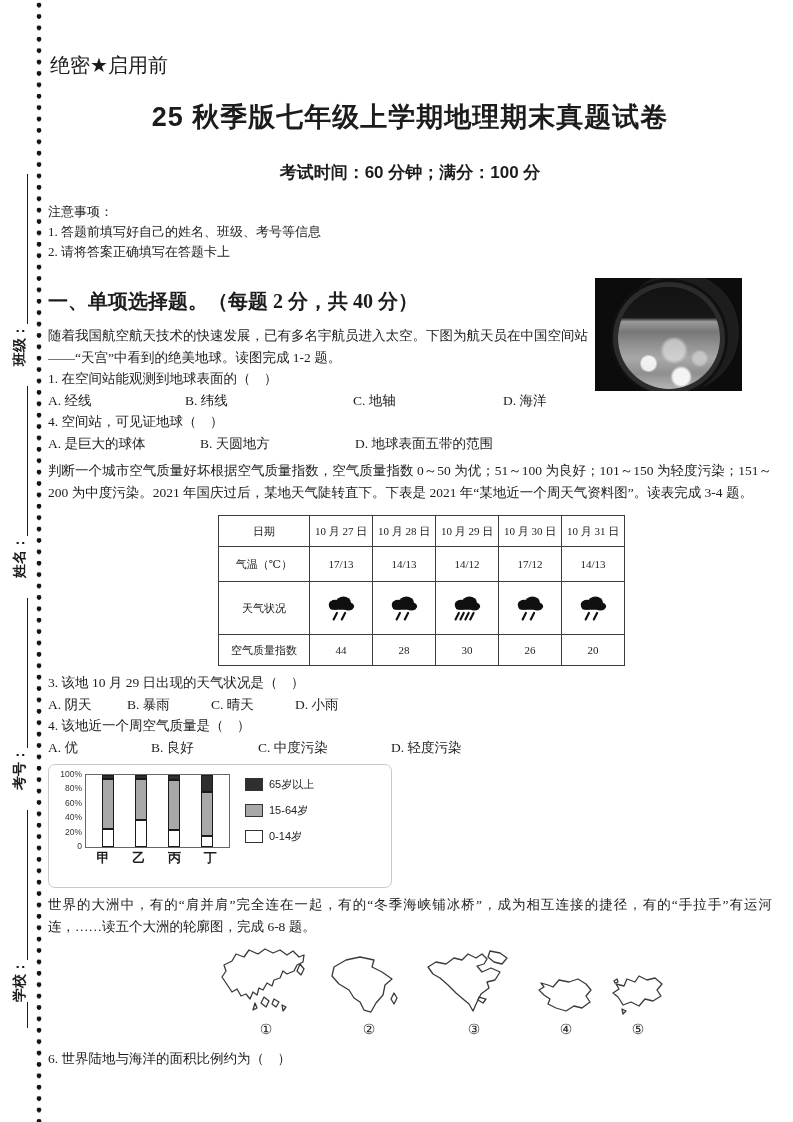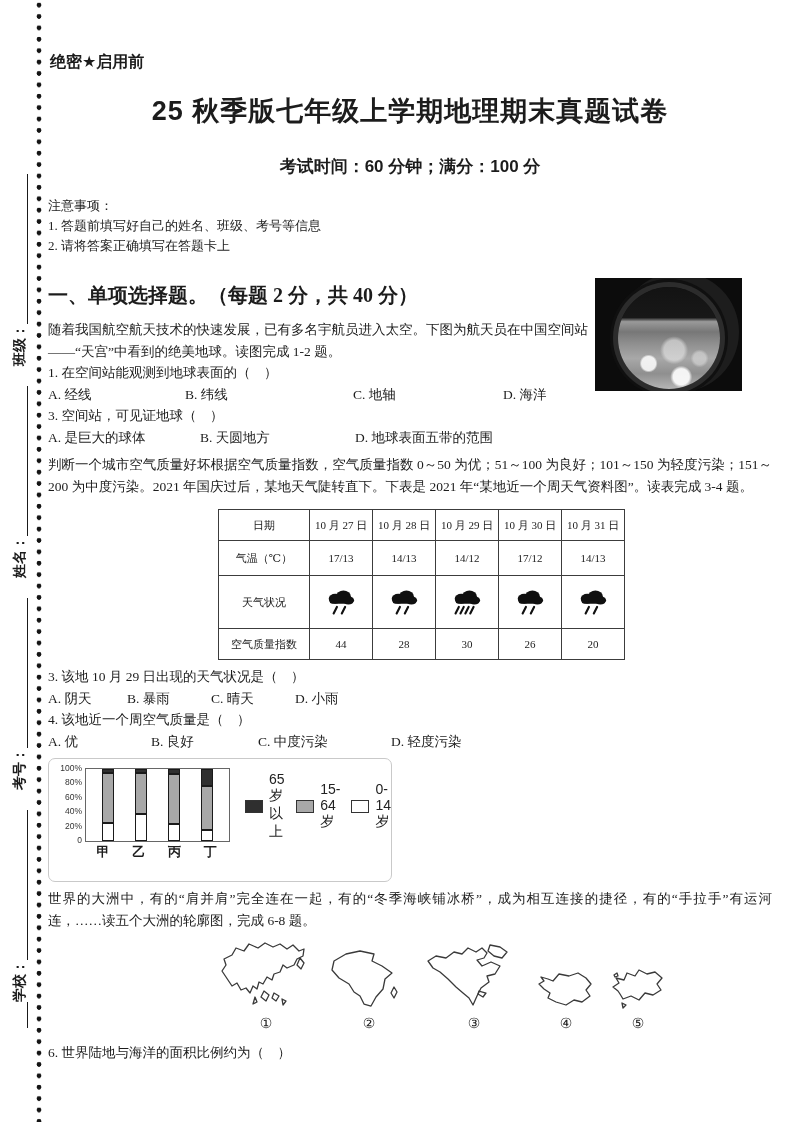--- a/index.html
+++ b/index.html
@@ -17,21 +17,21 @@
     display:flex;align-items:center;font-size:14px;font-weight:600;
     font-family:"Liberation Serif","DejaVu Serif",serif;}
   .mf-spacer{width:94px;flex:0 0 auto;}
   .mf-lead{width:26px;border-bottom:1.4px solid #1a1a1a;height:14px;flex:0 0 auto;}
   .mfield{display:flex;align-items:center;margin-right:20px;flex:0 0 auto;}
   .mfield .lbl{white-space:nowrap;}
   .mfield .line{display:inline-block;width:150px;height:14px;border-bottom:1.4px solid #1a1a1a;}
 
   .content{position:absolute;left:48px;top:44px;width:724px;}
 
-  .security{font-family:"Liberation Sans","DejaVu Sans",sans-serif;font-weight:700;font-size:16px;margin:8px 0 4px 2px;}
+  .security{font-family:"Liberation Sans","DejaVu Sans",sans-serif;font-weight:400;font-size:20px;margin:8px 0 4px 2px;}
   .title{font-family:"Liberation Sans","DejaVu Sans",sans-serif;font-weight:900;font-size:27px;
          text-align:center;margin:20px 0 0 0;letter-spacing:1px;}
   .exam-info{font-family:"Liberation Sans","DejaVu Sans",sans-serif;font-weight:700;font-size:17px;
          text-align:center;margin:26px 0 0 0;}
   .notes{font-size:13px;margin-top:18px;line-height:20px;color:#222;}
   .notes div{margin:0;}
 
   .sec-heading{font-size:20px;font-weight:800;margin:26px 0 0 0;
                font-family:"Liberation Serif","DejaVu Serif",serif;}
   .para{font-size:13.5px;line-height:21.5px;margin:6px 0 0 0;text-align:justify;}
@@ -74,22 +74,22 @@
   .plot{position:absolute;left:36px;top:9px;width:143px;height:72px;border:1px solid #666;}
   .bars{position:absolute;left:0;top:0;width:100%;height:100%;display:flex;
         justify-content:space-around;align-items:flex-end;padding:0 6px;box-sizing:border-box;}
   .bar{width:12px;height:100%;display:flex;flex-direction:column-reverse;}
   .bar .seg{box-sizing:border-box;border:1px solid #1a1a1a;border-top-width:1px;width:100%;}
   .yticks{position:absolute;left:2px;top:4px;width:31px;height:82px;display:flex;flex-direction:column;
           justify-content:space-between;align-items:flex-end;font-size:8.5px;color:#333;
           font-family:"Liberation Sans","DejaVu Sans",sans-serif;}
   .xlabels{position:absolute;left:36px;top:84px;width:143px;display:flex;justify-content:space-around;
            font-size:13px;font-weight:700;}
-  .legend{position:absolute;left:196px;top:12px;display:flex;flex-direction:row;gap:11px;
-          font-size:14px;font-family:"Liberation Sans","DejaVu Sans",sans-serif;color:#222;}
+  .legend{position:absolute;left:196px;top:12px;display:flex;flex-direction:column;gap:11px;
+          font-size:11px;font-family:"Liberation Sans","DejaVu Sans",sans-serif;color:#222;}
   .legend .li{display:flex;align-items:center;}
   .legend .sw{width:16px;height:11px;border:1px solid #333;margin-right:6px;flex:0 0 auto;}
   .sw-old{background:#2f2f2f;} .sw-mid{background:#a8a8a8;} .sw-young{background:#ffffff;}
 
   
   .continents{display:flex;align-items:flex-end;margin:10px 0 0 172px;gap:14px;}
   .cfig{display:flex;flex-direction:column;align-items:center;}
   .cfig svg{stroke:#3a3a3a;fill:none;stroke-width:1.3;stroke-linejoin:round;}
   .cfig .num{font-size:14px;margin-top:2px;color:#222;}
 </style>
@@ -142,21 +142,21 @@
     <div class="para intro12">随着我国航空航天技术的快速发展，已有多名宇航员进入太空。下图为航天员在中国空间站——“天宫”中看到的绝美地球。读图完成 1-2 题。</div>
 
     <div class="stem">1. 在空间站能观测到地球表面的（　）</div>
     <div class="optrow row-q1">
       <span>A. 经线</span>
       <span>B. 纬线</span>
       <span>C. 地轴</span>
       <span>D. 海洋</span>
     </div>
 
-    <div class="stem">3. 空间站，可见证地球（　）</div>
+    <div class="stem">4. 空间站，可见证地球（　）</div>
     <div class="optrow row-q2">
       <span>A. 是巨大的球体</span>
       <span>B. 天圆地方</span>
       <span>D. 地球表面五带的范围</span>
     </div>
 
     <div class="para">判断一个城市空气质量好坏根据空气质量指数，空气质量指数 0～50 为优；51～100 为良好；101～150 为轻度污染；151～200 为中度污染。2021 年国庆过后，某地天气陡转直下。下表是 2021 年“某地近一个周天气资料图”。读表完成 3-4 题。</div>
 
     <table class="weather">
       <tbody>

